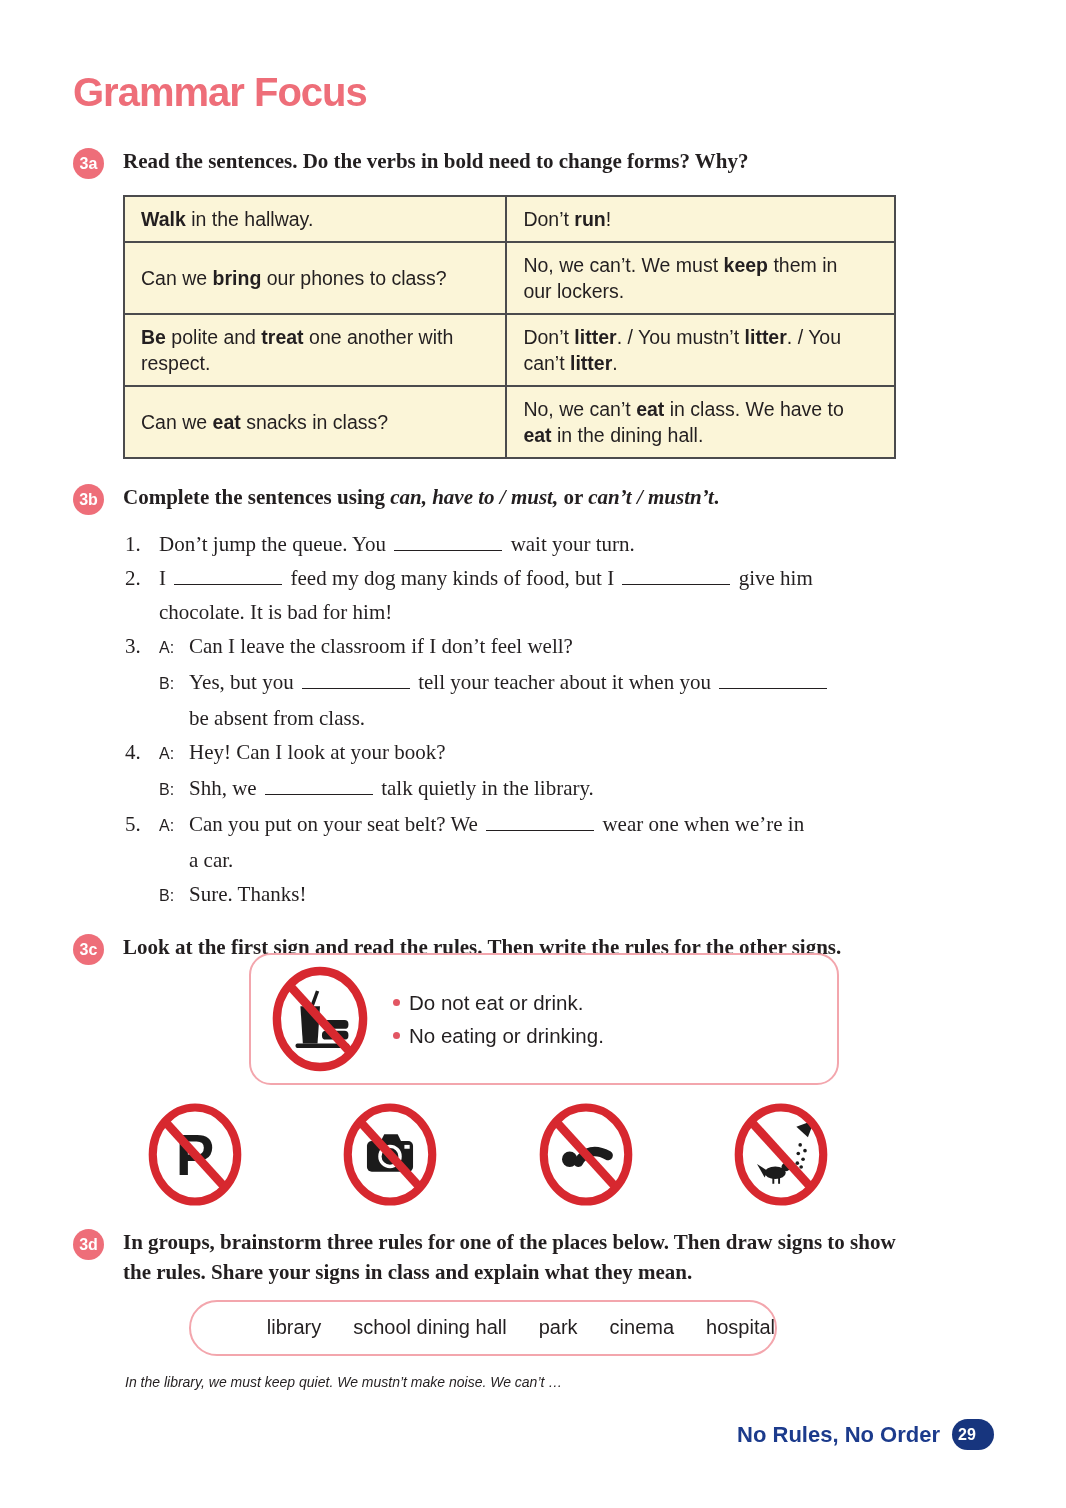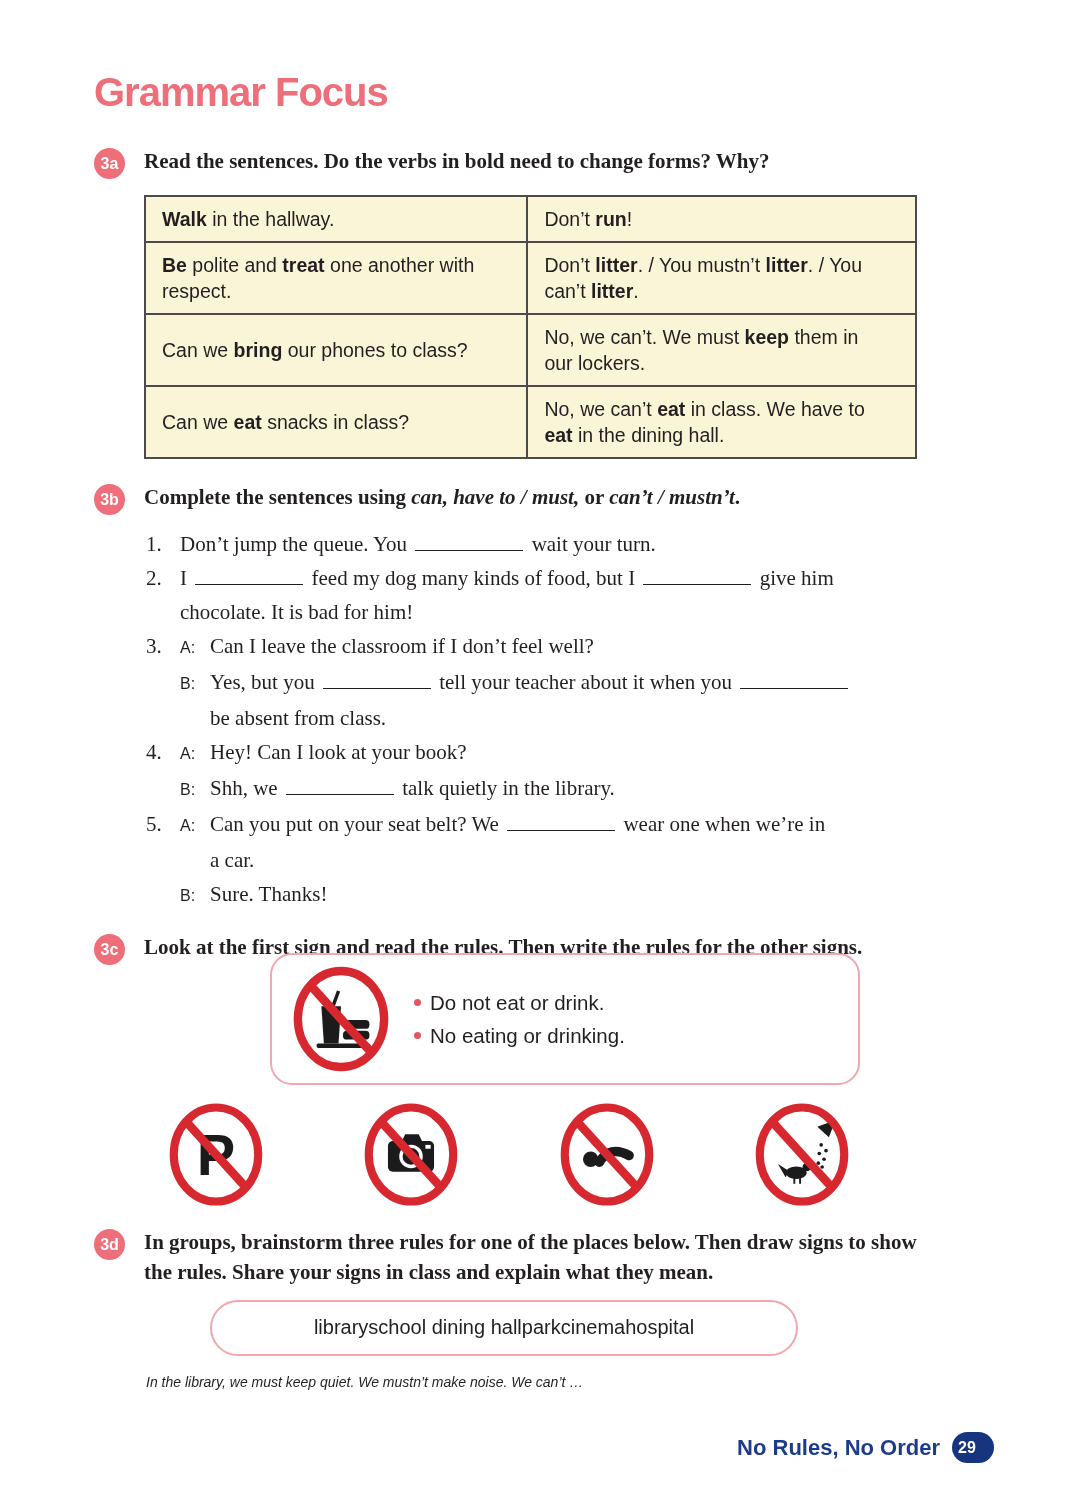--- a/index.html
+++ b/index.html
@@ -9,21 +9,21 @@
     --table-border:#4B4B4D;
     --sign-red:#D7282F;
     --blue:#1C3B8C;
     --badge-blue:#17357E;
     --bullet:#E25663;
     --ink:#231F20;
   }
   html,body{margin:0;padding:0;background:#fff;}
   .page{width:1066px;height:1508px;background:#fff;position:relative;overflow:hidden;
         font-family:"Liberation Serif",serif;color:var(--ink);}
-  .content{padding:70px 70px 0 94px;}
+  .content{padding:70px 70px 0 73px;}
 
   .title{margin:0 0 32px 0;font-family:"Liberation Sans",sans-serif;font-weight:bold;
          font-size:40px;letter-spacing:-1px;color:var(--accent);}
 
   .sec-head{display:flex;gap:19px;align-items:flex-start;}
   .badge{flex:0 0 auto;width:31px;height:31px;border-radius:50%;background:var(--accent);
          color:#fff;font:bold 16px/31px "Liberation Sans",sans-serif;text-align:center;margin-top:1px;}
   .heading{margin:0;font-family:"Liberation Serif",serif;font-weight:bold;font-size:21px;
            line-height:1.42;max-width:805px;}
   .heading i{font-style:italic;}
@@ -56,26 +56,26 @@
   .sign{display:block;}
   .sign .ring{fill:none;stroke:var(--sign-red);stroke-width:8.5;}
   .sign .bar{stroke:var(--sign-red);stroke-width:9;}
   .sign .glyph{fill:#1b1b1b;}
   .sign .glyph-stroke{fill:none;stroke:#1b1b1b;stroke-width:10;stroke-linecap:round;}
 
   .signs-row{margin:16px 0 0 74px;width:682px;display:flex;justify-content:space-between;}
 
   .sec-d{margin-top:20px;}
   .places-box{margin:12px 0 0 116px;width:588px;height:56px;border:2px solid var(--pink-border);
-              border-radius:28px;display:flex;align-items:center;justify-content:center;
+              border-radius:28px;display:flex;align-items:center;justify-content:flex-end;gap:32px;
               font-family:"Liberation Sans",sans-serif;font-size:20px;box-sizing:border-box;}
   .example-line{margin:18px 0 0 52px;font-family:"Liberation Sans",sans-serif;
                 font-style:italic;font-size:14px;}
 
-  .footer{position:absolute;right:72px;bottom:45px;display:flex;align-items:center;gap:12px;}
+  .footer{position:absolute;right:72px;bottom:58px;display:flex;align-items:center;gap:12px;}
   .footer-title{font-family:"Liberation Sans",sans-serif;font-weight:bold;font-size:22px;color:var(--blue);}
   .page-badge{min-width:42px;height:31px;border-radius:16px;background:var(--badge-blue);color:#fff;
               font:bold 16px/31px "Liberation Sans",sans-serif;text-align:left;padding:0 6px;
               box-sizing:border-box;}
 </style>
 </head>
 <body>
 
 <div class="page">
   <div class="content">
@@ -87,26 +87,26 @@
         <span class="badge">3a</span>
         <h2 class="heading">Read the sentences. Do the verbs in bold need to change forms? Why?</h2>
       </div>
       <table class="gtable">
         <tbody>
             <tr>
               <td class="left"><b>Walk</b><span> in the hallway.</span></td>
               <td class="right"><span>Don’t </span><b>run</b><span>!</span></td>
             </tr>
             <tr>
+              <td class="left"><span>Can we </span><b>bring</b><span> our phones to class?</span></td>
+              <td class="right"><span>No, we can’t. We must </span><b>keep</b><span> them in our lockers.</span></td>
+            </tr>
+            <tr>
               <td class="left"><b>Be</b><span> polite and </span><b>treat</b><span> one another with respect.</span></td>
               <td class="right"><span>Don’t </span><b>litter</b><span>. / You mustn’t </span><b>litter</b><span>. / You can’t </span><b>litter</b><span>.</span></td>
-            </tr>
-            <tr>
-              <td class="left"><span>Can we </span><b>bring</b><span> our phones to class?</span></td>
-              <td class="right"><span>No, we can’t. We must </span><b>keep</b><span> them in our lockers.</span></td>
             </tr>
             <tr>
               <td class="left"><span>Can we </span><b>eat</b><span> snacks in class?</span></td>
               <td class="right"><span>No, we can’t </span><b>eat</b><span> in class. We have to </span><b>eat</b><span> in the dining hall.</span></td>
             </tr>
           </tbody>
       </table>
     </section>
 
     <section class="sec-b">

